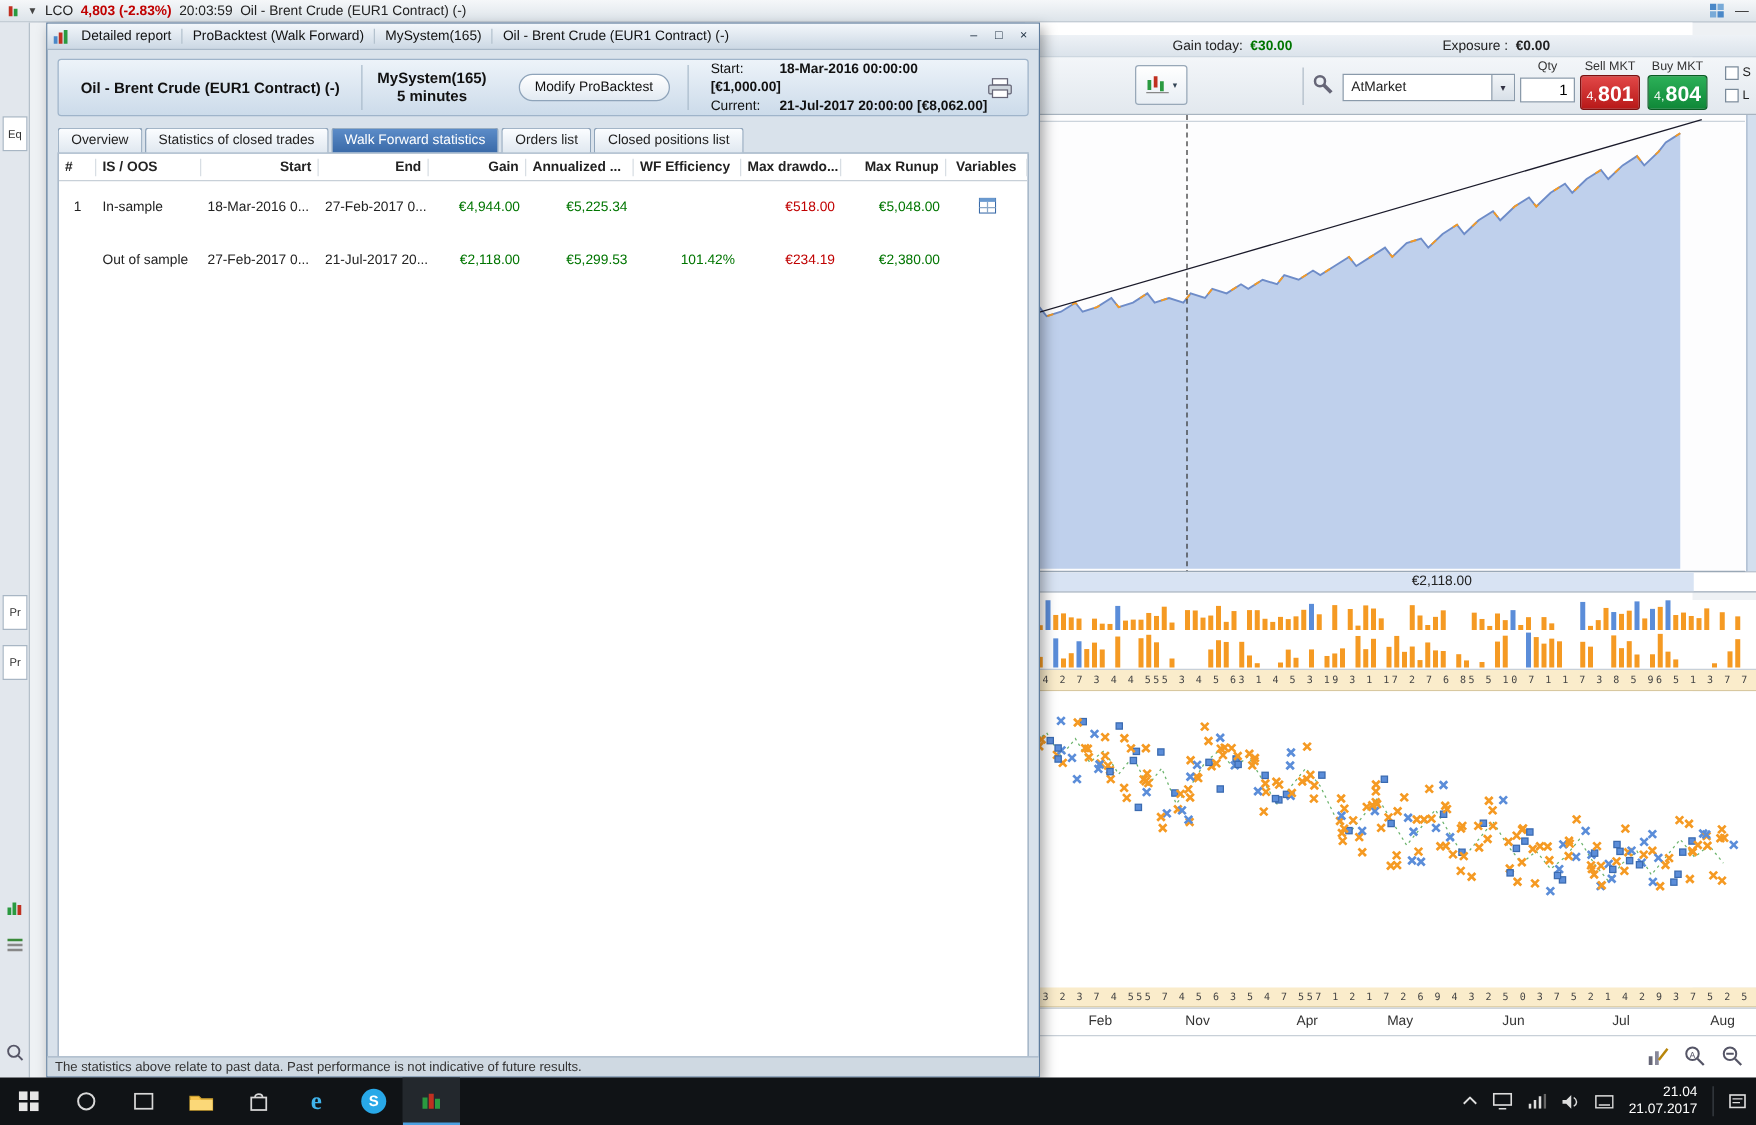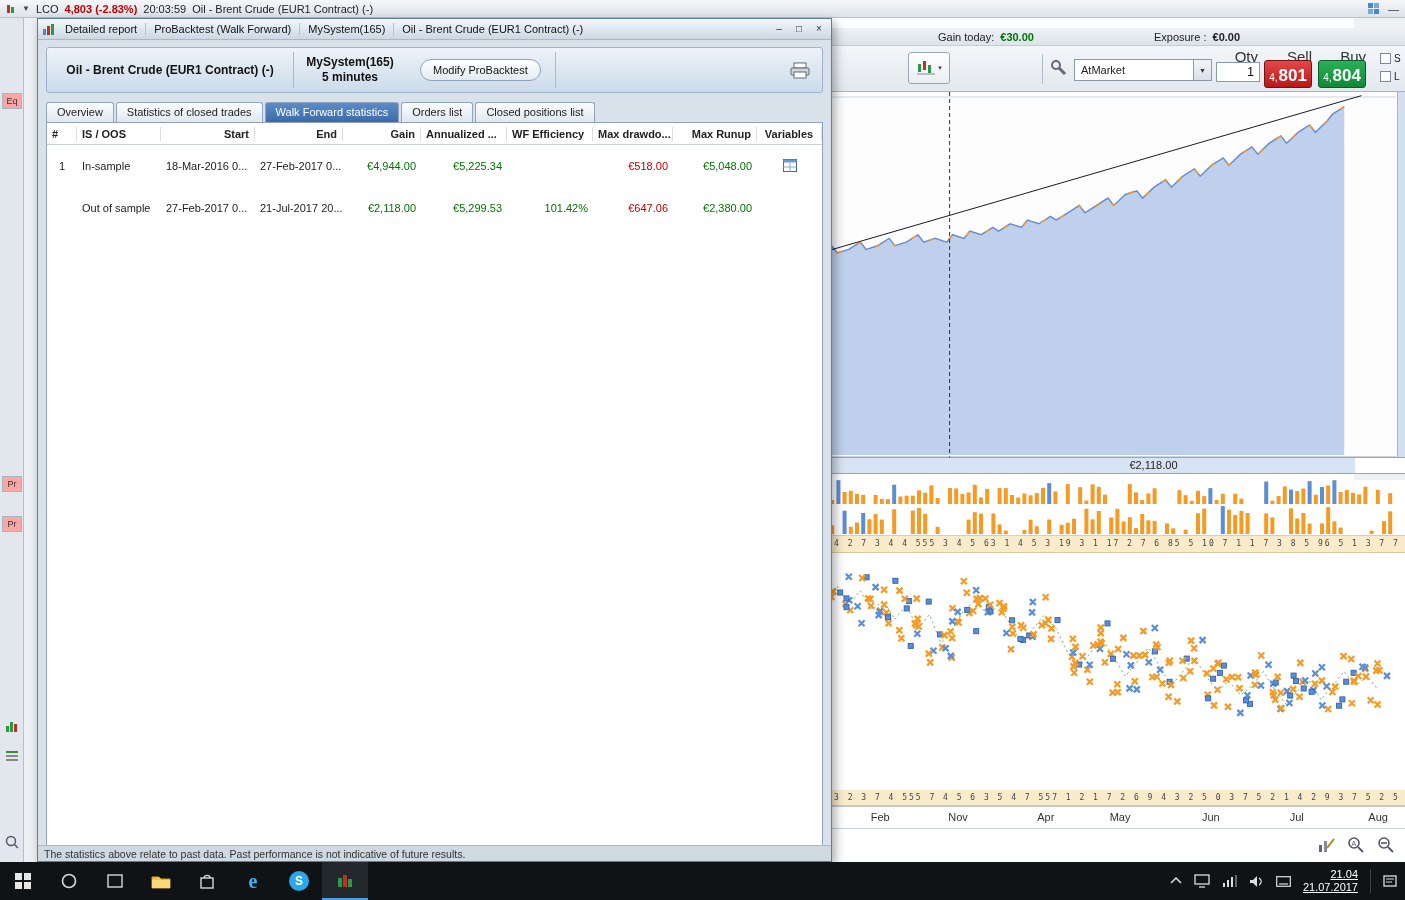--- a/index.html
+++ b/index.html
@@ -8,39 +8,39 @@
 
   
   .bg-titlebar{position:absolute;left:0;top:0;width:1405px;height:18px;background:linear-gradient(#f5f7f9,#dde4ea);border-bottom:1px solid #b8c2cc;display:flex;align-items:center;font-size:11px;color:#222;gap:6px;padding-left:6px;}
   .bg-titlebar .price{color:#c00000;font-weight:bold;}
   .bg-titlebar .tbtime{color:#222;}
   .bg-title-right{position:absolute;right:6px;top:2px;display:flex;align-items:center;gap:8px;}
   .tiny-arrow{font-size:8px;color:#444;}
 
   
   .left-rail{position:absolute;left:0;top:18px;width:24px;height:844px;background:#e2e7ed;border-right:1px solid #b5c0ca;}
-  .rail-tab{position:absolute;left:2px;width:20px;height:16px;background:#fca5a5;border:1px solid #a8b6c4;font-size:9px;color:#333;display:flex;align-items:center;justify-content:center;}
+  .rail-tab{position:absolute;left:2px;width:20px;height:28px;background:#ffffff;border:1px solid #a8b6c4;font-size:9px;color:#333;display:flex;align-items:center;justify-content:center;}
   .rail-ico{position:absolute;left:4px;width:16px;height:16px;}
 
   
   .bg-right{position:absolute;left:820px;top:18px;width:534px;height:844px;background:#fff;}
   .gain-bar{position:absolute;left:0;top:10px;width:585px;height:18px;background:linear-gradient(#eef2f6,#dbe3eb);border-bottom:1px solid #c0ccd8;font-size:11px;display:flex;align-items:center;color:#222;}
   .gain-bar .glabel{margin-left:118px;}
   .gain-bar .gval{margin-left:6px;color:#007500;font-weight:bold;}
   .gain-bar .elabel{margin-left:120px;}
   .gain-bar .eval{margin-left:6px;font-weight:bold;}
 
   .trade-toolbar{position:absolute;left:0;top:28px;width:585px;height:46px;background:linear-gradient(#f3f6f9,#e2e8ee);border-bottom:1px solid #a8b4c0;}
   .tt-chartbtn{position:absolute;left:88px;top:6px;width:42px;height:32px;background:linear-gradient(#ffffff,#e8eef4);border:1px solid #98a8b8;border-radius:3px;display:flex;align-items:center;justify-content:center;gap:2px;}
   .tt-sep{position:absolute;left:222px;top:8px;height:30px;border-left:1px solid #b0bcc8;}
   .tt-wrench{position:absolute;left:230px;top:13px;}
   .tt-select{position:absolute;left:254px;top:13px;width:138px;height:22px;background:#fff;border:1px solid #8a9aaa;display:flex;align-items:center;font-size:11px;color:#222;}
   .tt-select .sel-text{flex:1;padding-left:6px;}
   .tt-select .sel-arrow{width:18px;height:100%;background:linear-gradient(#f2f5f8,#d8e0e8);border-left:1px solid #8a9aaa;display:flex;align-items:center;justify-content:center;font-size:8px;color:#334;}
-  .tt-minilabel{position:absolute;top:2px;font-size:15px;color:#333;text-align:right;}
+  .tt-minilabel{position:absolute;top:2px;font-size:10px;color:#333;text-align:center;}
   .tt-qty-input{position:absolute;left:396px;top:16px;width:44px;height:20px;border:1px solid #8a9aaa;font-size:12px;text-align:right;padding-right:5px;font-family:"Liberation Sans",sans-serif;}
   .tt-sell,.tt-buy{position:absolute;top:14px;width:48px;height:28px;border-radius:3px;color:#fff;border:1px solid #7a1010;display:flex;align-items:flex-end;justify-content:center;gap:1px;padding-bottom:2px;cursor:default;}
   .tt-sell{left:444px;background:linear-gradient(#e24848,#b81818);}
   .tt-buy{left:498px;background:linear-gradient(#2cb058,#0f8838);border-color:#0a5c24;}
   .px-small{font-size:10px;line-height:15px;}
   .px-big{font-size:17px;font-weight:bold;line-height:19px;}
   .tt-check{position:absolute;left:560px;display:flex;align-items:center;gap:3px;font-size:10px;color:#222;}
   .cbox{width:11px;height:11px;background:#fff;border:1px solid #7a8a9a;display:inline-block;}
 
   .equity-wrap{position:absolute;left:0;top:74px;width:585px;height:366px;background:#fdfdfe;border-bottom:1px solid #9aa8b6;}
@@ -89,21 +89,21 @@
   .green{color:#007500;} .red{color:#c00000;}
   .dlg-status{position:absolute;left:0;bottom:0;width:100%;height:16px;background:#cfd9e2;border-top:1px solid #a8b8c8;font-size:10.5px;color:#333;display:flex;align-items:center;padding-left:6px;overflow:hidden;white-space:nowrap;}
 
   
   .taskbar{position:absolute;left:0;top:862px;width:1405px;height:38px;background:#101316;display:flex;align-items:center;z-index:50;}
   .tb-icon{width:46px;height:38px;display:flex;align-items:center;justify-content:center;position:relative;}
   .tb-icon.active{background:#23282d;box-shadow:inset 0 -2px 0 #4ca0e0;}
   .edge-e{font-size:20px;font-weight:bold;color:#40b4ec;font-family:"Liberation Serif",serif;}
   .skype-c{width:20px;height:20px;border-radius:50%;background:#28a8e8;color:#fff;font-size:12px;font-weight:bold;display:flex;align-items:center;justify-content:center;}
   .tb-tray{margin-left:auto;display:flex;align-items:center;gap:12px;padding-right:8px;color:#eee;}
-  .tray-clock{font-size:11px;text-align:right;line-height:13px;color:#fff;text-decoration:underline;}
+  .tray-clock{font-size:11px;text-align:right;line-height:13px;color:#fff;}
   .tray-div{width:1px;height:24px;background:#3a4046;}
 </style>
 </head>
 <body>
 
 <div id="screen">
 
   <div class="bg-titlebar">
     <svg width="10" height="12">
         <rect x="1" y="2" width="3" height="8" fill="#c03020"></rect>
@@ -655,20 +655,32 @@
 
     <div class="dlg-header">
       <div class="hdr-instrument">Oil - Brent Crude (EUR1 Contract) (-)</div>
       <div class="hdr-sep"></div>
       <div class="hdr-system">
         <div>MySystem(165)</div>
         <div>5 minutes</div>
       </div>
       <button class="hdr-modify">Modify ProBacktest</button>
       <div class="hdr-sep"></div>
+      <div class="hdr-dates">
+        <div>
+          <span class="lbl">Start:</span>
+          <span class="val">18-Mar-2016 00:00:00</span>
+          <span class="cap">[€1,000.00]</span>
+        </div>
+        <div>
+          <span class="lbl">Current:</span>
+          <span class="val">21-Jul-2017 20:00:00</span>
+          <span class="cap">[€8,062.00]</span>
+        </div>
+      </div>
       <svg class="hdr-print" width="20" height="17">
           <rect x="4" y="1" width="12" height="5" fill="#fff" stroke="#667"></rect>
           <rect x="1" y="6" width="18" height="7" rx="1" fill="#cfd6dd" stroke="#667"></rect>
           <rect x="4" y="10" width="12" height="6" fill="#fff" stroke="#667"></rect>
         </svg>
     </div>
 
     <div class="dlg-tabs" id="dlg-tabs">
         <div class="dlg-tab">Overview</div>
         <div class="dlg-tab">Statistics of closed trades</div>
@@ -709,21 +721,21 @@
               </svg></span>
           </div>
           <div class="tbl-row">
             <span class="tc c-center"></span>
             <span class="tc c-left">Out of sample</span>
             <span class="tc c-left">27-Feb-2017 0...</span>
             <span class="tc c-left">21-Jul-2017 20...</span>
             <span class="tc c-right green">€2,118.00</span>
             <span class="tc c-right green">€5,299.53</span>
             <span class="tc c-right green">101.42%</span>
-            <span class="tc c-right red">€647.06</span>
+            <span class="tc c-right red">€234.19</span>
             <span class="tc c-right green">€2,380.00</span>
             <span class="tc c-center"></span>
           </div>
         </div>
     </div>
 
     <div class="dlg-status">The statistics above relate to past data. Past performance is not indicative of future results.</div>
   </div>
 
   <div class="taskbar">

